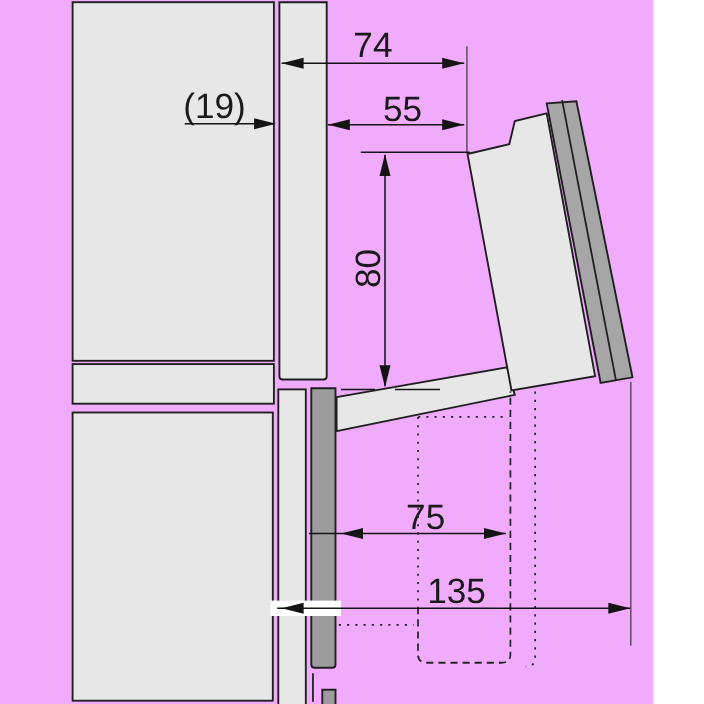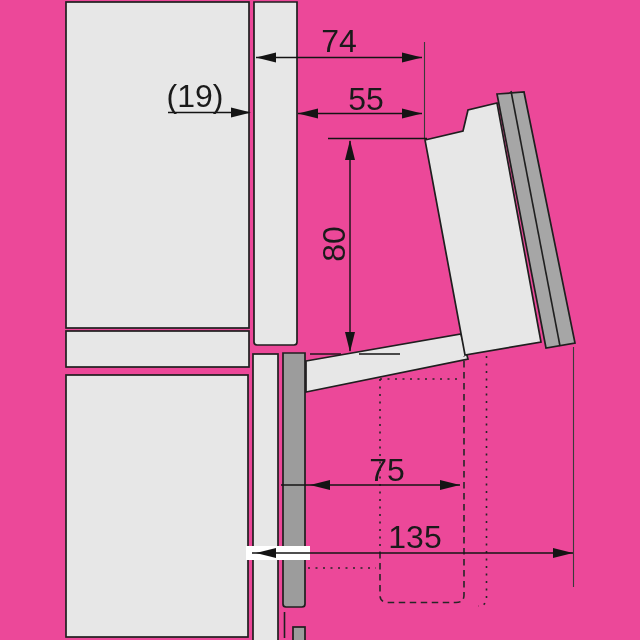--- a/index.html
+++ b/index.html
@@ -1,16 +1,16 @@
 <!DOCTYPE html>
 <html><head>
 <meta charset="utf-8">
 <style>
   html,body{margin:0;padding:0;background:#ffffff;}
-  .stage{width:640px;height:640px;position:relative;background:#ec4899;overflow:hidden;}
+  .stage{width:594px;height:640px;position:relative;background:#f0abfc;overflow:hidden;}
   svg{display:block;}
   
   .shape{fill:#e7e7e7;stroke:#1f1f1f;stroke-width:1.7;stroke-linejoin:miter;}
   .shape-dark{fill:#9c9c9c;stroke:#1f1f1f;stroke-width:1.7;}
   .shape-mid{fill:#a6a6a6;stroke:#1f1f1f;stroke-width:1.7;}
   .thinline{fill:none;stroke:#1f1f1f;stroke-width:1.6;}
   
   .dim{fill:none;stroke:#141414;stroke-width:1.4;}
   .ext{fill:none;stroke:#3a3a3a;stroke-width:1.1;}
   .arrow{fill:#141414;stroke:none;}

